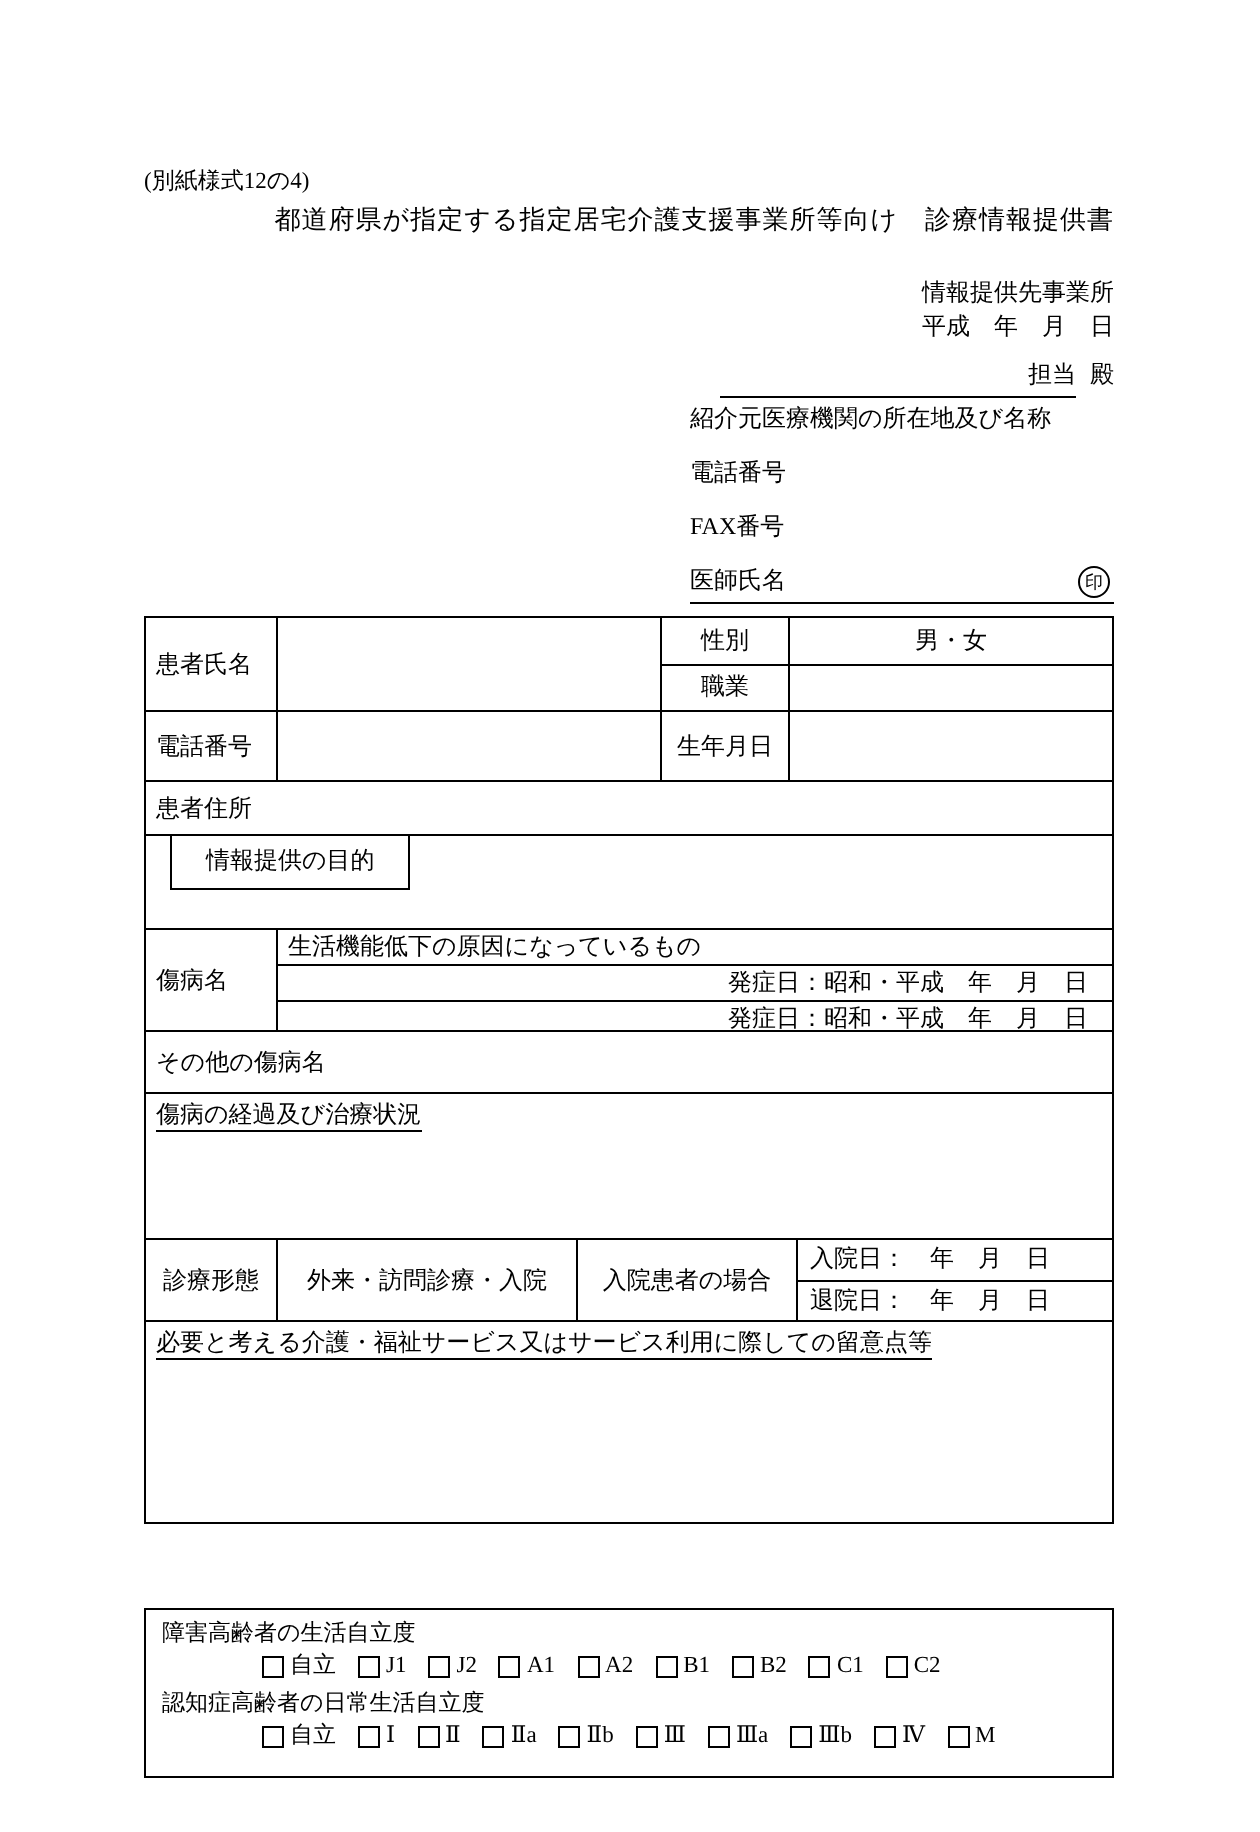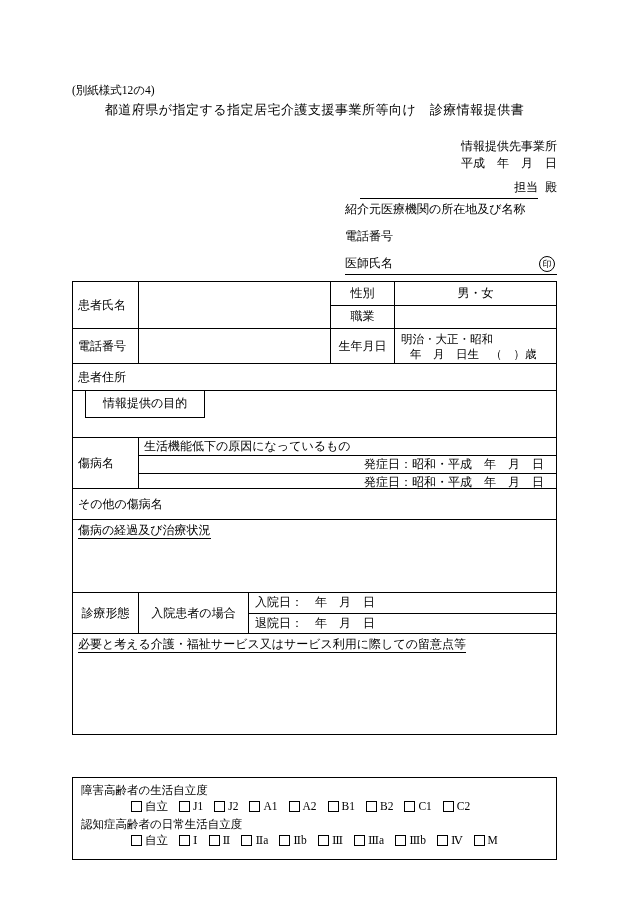--- a/index.html
+++ b/index.html
@@ -4,21 +4,21 @@
 <style>
   html,body { margin:0; padding:0; background:#e8e8e8; }
   body { width:630px; }
   .page {
     width:630px; height:916px; background:#ffffff; box-sizing:border-box;
     padding:83px 73px 0 72px; color:#000;
     font-family:"Liberation Serif","DejaVu Serif",serif; font-size:12px;
     position:relative;
   }
   .form-code { font-size:11.5px; }
-  .title { text-align:center; font-size:13px; margin-top:3px; letter-spacing:0.5px; }
+  .title { text-align:right; font-size:13px; margin-top:3px; letter-spacing:0.5px; }
 
   .head-row { display:flex; justify-content:space-between; margin-top:19px; align-items:flex-end;flex-direction:column; }
   .attention-row { margin-top:7px; height:18px;text-align:right; }
   .attention-blank { display:inline-block; width:178px; border-bottom:1px solid #000; padding-bottom:2px; }
   .honorific { margin-left:7px; }
 
   .referrer-block { margin-left:273px; margin-top:4px; width:212px; }
   .rline { margin-bottom:11px; line-height:16px; }
   .doctor-line { position:relative; border-bottom:1px solid #000; height:19px; line-height:16px; }
   .seal {
@@ -83,20 +83,21 @@
     <span>平成　年　月　日</span>
   </div>
 
   <div class="attention-row">
     <span class="attention-blank"><span>担当</span></span><span class="honorific">殿</span>
   </div>
 
   <div class="referrer-block">
     <div class="rline">紹介元医療機関の所在地及び名称</div>
     <div class="rline">電話番号</div>
+    <div class="rline">FAX番号</div>
     <div class="doctor-line">
       <span>医師氏名</span>
       <span class="seal">印</span>
     </div>
   </div>
 
   <div class="ftable">
 
     <div class="trow h46">
       <div class="c w66 br vc">患者氏名</div>
@@ -110,24 +111,20 @@
           <div class="c w64 br cc">職業</div>
           <div class="c flex1"></div>
         </div>
       </div>
     </div>
 
     <div class="trow h34">
       <div class="c w66 br vc">電話番号</div>
       <div class="c w192 br"></div>
       <div class="c w64 br cc">生年月日</div>
-      <div class="flex1 birth">
-        <div>明治・大正・昭和</div>
-        <div class="birth2">年　月　日生　（　）歳</div>
-      </div>
     </div>
 
     <div class="trow h26">
       <div class="c vc flex1">
         <span>患者住所</span>
       </div>
     </div>
 
     <div class="trow h46 purposerow">
       <div class="purpose-box">情報提供の目的</div>
@@ -155,20 +152,21 @@
     </div>
 
     <div class="trow h72 topalign">
       <div class="c flex1">
         <span class="ulabel">傷病の経過及び治療状況</span>
       </div>
     </div>
 
     <div class="trow h40">
       <div class="c w66 br cc">診療形態</div>
+      <div class="c w150 br cc">外来・訪問診療・入院</div>
       <div class="c w110 br cc">入院患者の場合</div>
       <div class="col flex1">
         <div class="subrow bb vc pad6">入院日：　年　月　日</div>
         <div class="subrow vc pad6">退院日：　年　月　日</div>
       </div>
     </div>
 
     <div class="trow h100 topalign">
       <div class="c flex1">
         <span class="ulabel">必要と考える介護・福祉サービス又はサービス利用に際しての留意点等</span>

